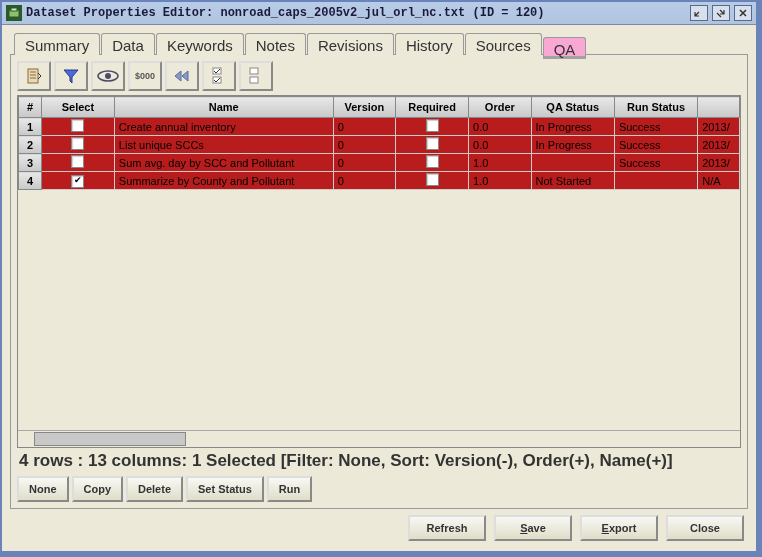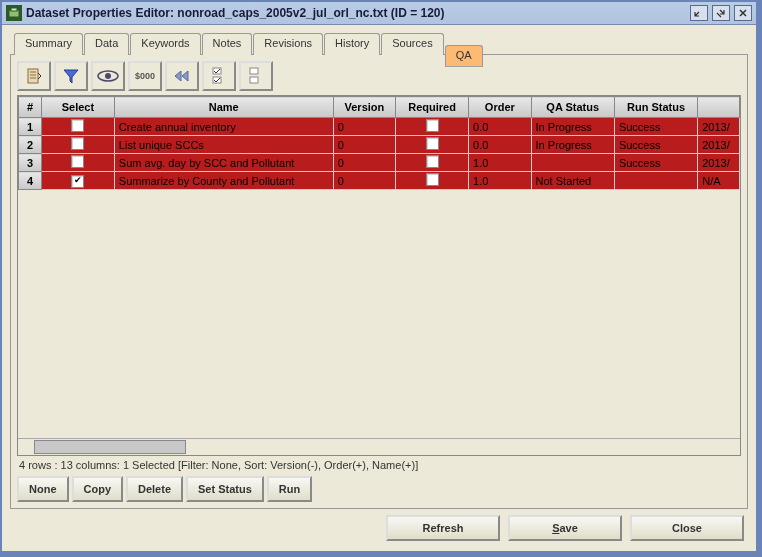--- a/index.html
+++ b/index.html
@@ -19,20 +19,21 @@
     display: flex;
     flex-direction: column;
   }
   .titlebar {
     background: linear-gradient(to bottom, #b8cce8 0%, #b0c4e0 100%);
     height: 22px;
     display: flex;
     align-items: center;
     padding: 0 4px;
     border-bottom: 1px solid #7a8aa8;
+    font-family: Liberation Mono, monospace;
   }
   .titlebar-icon {
     width: 16px;
     height: 16px;
     background: #2a5a2a;
     margin-right: 4px;
     display: flex;
     align-items: center;
     justify-content: center;
     font-size: 10px;
@@ -72,29 +73,29 @@
     margin-left: 4px;
   }
   .tab {
     border: 1px solid #999;
     border-bottom: none;
     padding: 3px 10px;
     background: #ece9d8;
     border-radius: 3px 3px 0 0;
     margin-right: 1px;
     cursor: pointer;
-    font-size: 11px;
+    font-size: 15px;
     color: #333;
     position: relative;
   }
   .tab.active {
-    background: #fdba74;
-    border-bottom: 1px solid #a3a3a3;
+    background: #f9a8d4;
+    border-bottom: 3px solid #a3a3a3;
     z-index: 2;
-    top: 12px;
+    top: 4px;
   }
   .tab-content {
     flex: 1;
     border: 1px solid #999;
     background: #ece9d8;
     margin-top: -1px;
     padding: 6px;
     display: flex;
     flex-direction: column;
     box-sizing: border-box;
@@ -185,23 +186,23 @@
     position: absolute;
     left: 0;
     width: 150px;
     top: 1px;
     bottom: 1px;
     background: #c8c8c8;
     border: 1px solid #888;
   }
   .status-line {
     padding: 3px 2px;
-    font-size: 11px;
+    font-size: 17px;
     color: #333;
-    font-weight: normal;
+    font-weight: bold;
   }
   .button-row {
     display: flex;
     gap: 3px;
     margin-top: 2px;
   }
   .btn {
     border: 2px outset #ddd;
     background: linear-gradient(to bottom, #f8f8f4, #e0ddc8);
     padding: 5px 10px;
@@ -212,21 +213,21 @@
   }
   .bottom-buttons {
     display: flex;
     justify-content: flex-end;
     gap: 8px;
     padding: 6px 4px 2px;
   }
   .bottom-btn {
     border: 2px outset #ddd;
     background: linear-gradient(to bottom, #f8f8f4, #e0ddc8);
-    padding: 5px 18px;
+    padding: 5px 0;
     width: 74px;
     text-align: center;
     font-size: 11px;
     cursor: pointer;
     font-weight: bold;
     color: #333;
   }
   .underline { text-decoration: underline; }
 </style>
 </head>
@@ -405,16 +406,17 @@
         <div class="btn">Copy</div>
         <div class="btn">Delete</div>
         <div class="btn">Set Status</div>
         <div class="btn">Run</div>
       </div>
     </div>
 
     <div class="bottom-buttons">
       <div class="bottom-btn">Refresh</div>
       <div class="bottom-btn"><span class="underline">S</span>ave</div>
+      <div class="bottom-btn"><span class="underline">E</span>xport</div>
       <div class="bottom-btn">Close</div>
     </div>
   </div>
 </div>
 
 </body></html>

